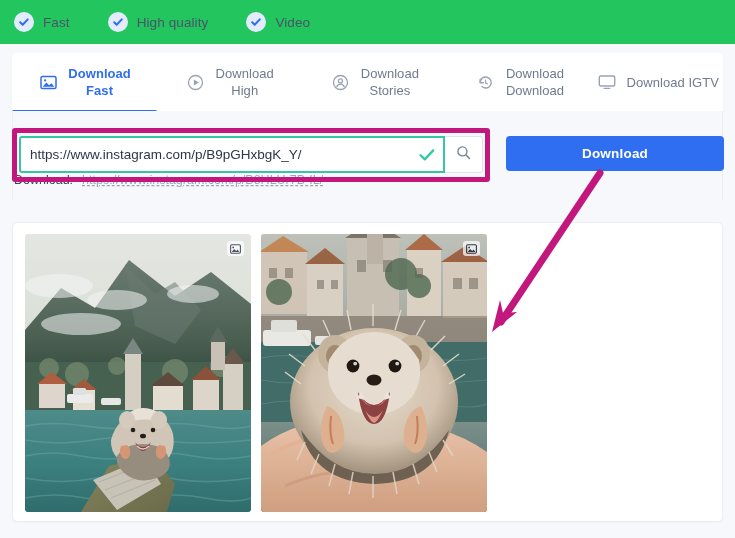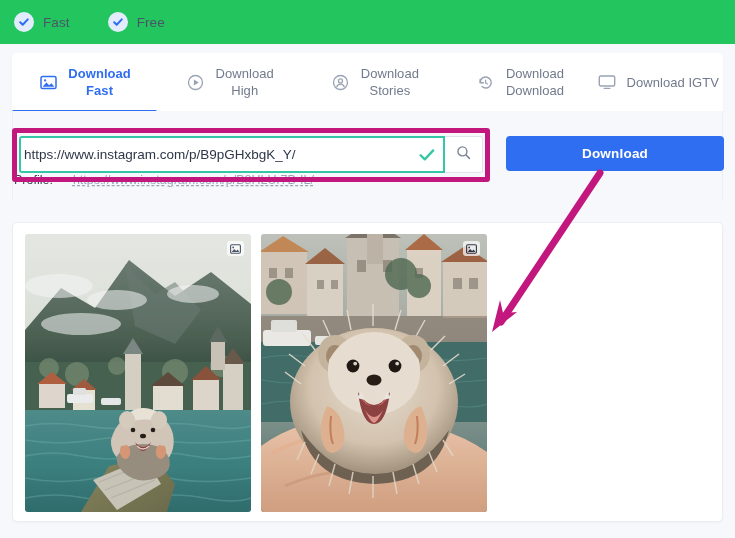--- a/index.html
+++ b/index.html
@@ -126,21 +126,21 @@
     align-items: center;
   }
   .url-input {
     border: none;
     outline: none;
     background: transparent;
     font-family: "Liberation Sans", sans-serif;
     font-size: 13.5px;
     color: #2d3748;
     width: 100%;
-    padding: 0 30px 0 3px;
+    padding: 0 30px 0 9px;
     box-sizing: border-box;
     height: 100%;
   }
   .valid-check {
     position: absolute;
     right: 8px; top: 50%;
     transform: translateY(-50%);
     display: flex;
   }
   .search-btn {
@@ -161,21 +161,21 @@
     left: 14px; top: 173px;
     font-size: 12.5px;
     color: #3b4252;
     z-index: 3;
     white-space: nowrap;
   }
   .example-link {
     color: #9aa5b8;
     text-decoration: underline;
     text-decoration-style: dashed;
-    margin-left: 20px;
+    margin-left: 9px;
   }
 
   .download-btn {
     position: absolute;
     left: 506px; top: 136px;
     width: 218px; height: 35px;
     background: #2f6ef0;
     color: #ffffff;
     font-size: 13.5px;
     font-weight: bold;
@@ -242,21 +242,29 @@
         </svg>
     </span>
     <span class="feature-label">Fast</span>
   </div>
   <div class="feature">
     <span class="check-badge">
       <svg width="12" height="12" viewBox="0 0 12 12">
           <path d="M2.2 6.2 L4.7 8.7 L9.8 3.4" stroke="#2f6ef0" stroke-width="2" fill="none" stroke-linecap="round" stroke-linejoin="round"></path>
         </svg>
     </span>
-    <span class="feature-label">Free</span>
+    <span class="feature-label">High quality</span>
+  </div>
+  <div class="feature">
+    <span class="check-badge">
+      <svg width="12" height="12" viewBox="0 0 12 12">
+          <path d="M2.2 6.2 L4.7 8.7 L9.8 3.4" stroke="#2f6ef0" stroke-width="2" fill="none" stroke-linecap="round" stroke-linejoin="round"></path>
+        </svg>
+    </span>
+    <span class="feature-label">Video</span>
   </div>
 </div>
 
 <div class="tabcard">
 
   <div class="tab tab-0 active">
     <span class="tab-icon">
       <svg width="17" height="15" viewBox="0 0 17 15">
         <rect x="1" y="1.5" width="15" height="12" rx="1.6" fill="none" stroke="#2f6ef0" stroke-width="1.5"></rect>
         <circle cx="5.1" cy="5.4" r="1.1" fill="#2f6ef0"></circle>
@@ -324,21 +332,21 @@
     <span>
       <svg width="15" height="15" viewBox="0 0 15 15">
         <circle cx="6.4" cy="6.4" r="4.5" fill="none" stroke="#7c8496" stroke-width="1.4"></circle>
         <path d="M9.8 9.8 L13.4 13.4" stroke="#7c8496" stroke-width="1.5" stroke-linecap="round"></path>
       </svg>
     </span>
   </div>
 </div>
 
 <div class="example-line">
-  <span>Profile:</span><a class="example-link" href="#">https://www.instagram.com/p/B8HLUr7B-IL/</a>
+  <span>Download:</span><a class="example-link" href="#">https://www.instagram.com/p/B8HLUr7B-IL/</a>
 </div>
 
 <button class="download-btn">Download</button>
 
 <div class="highlight-box"></div>
 
 <div class="results">
   <div class="thumbs">
 
     <div class="thumb thumb-0">

